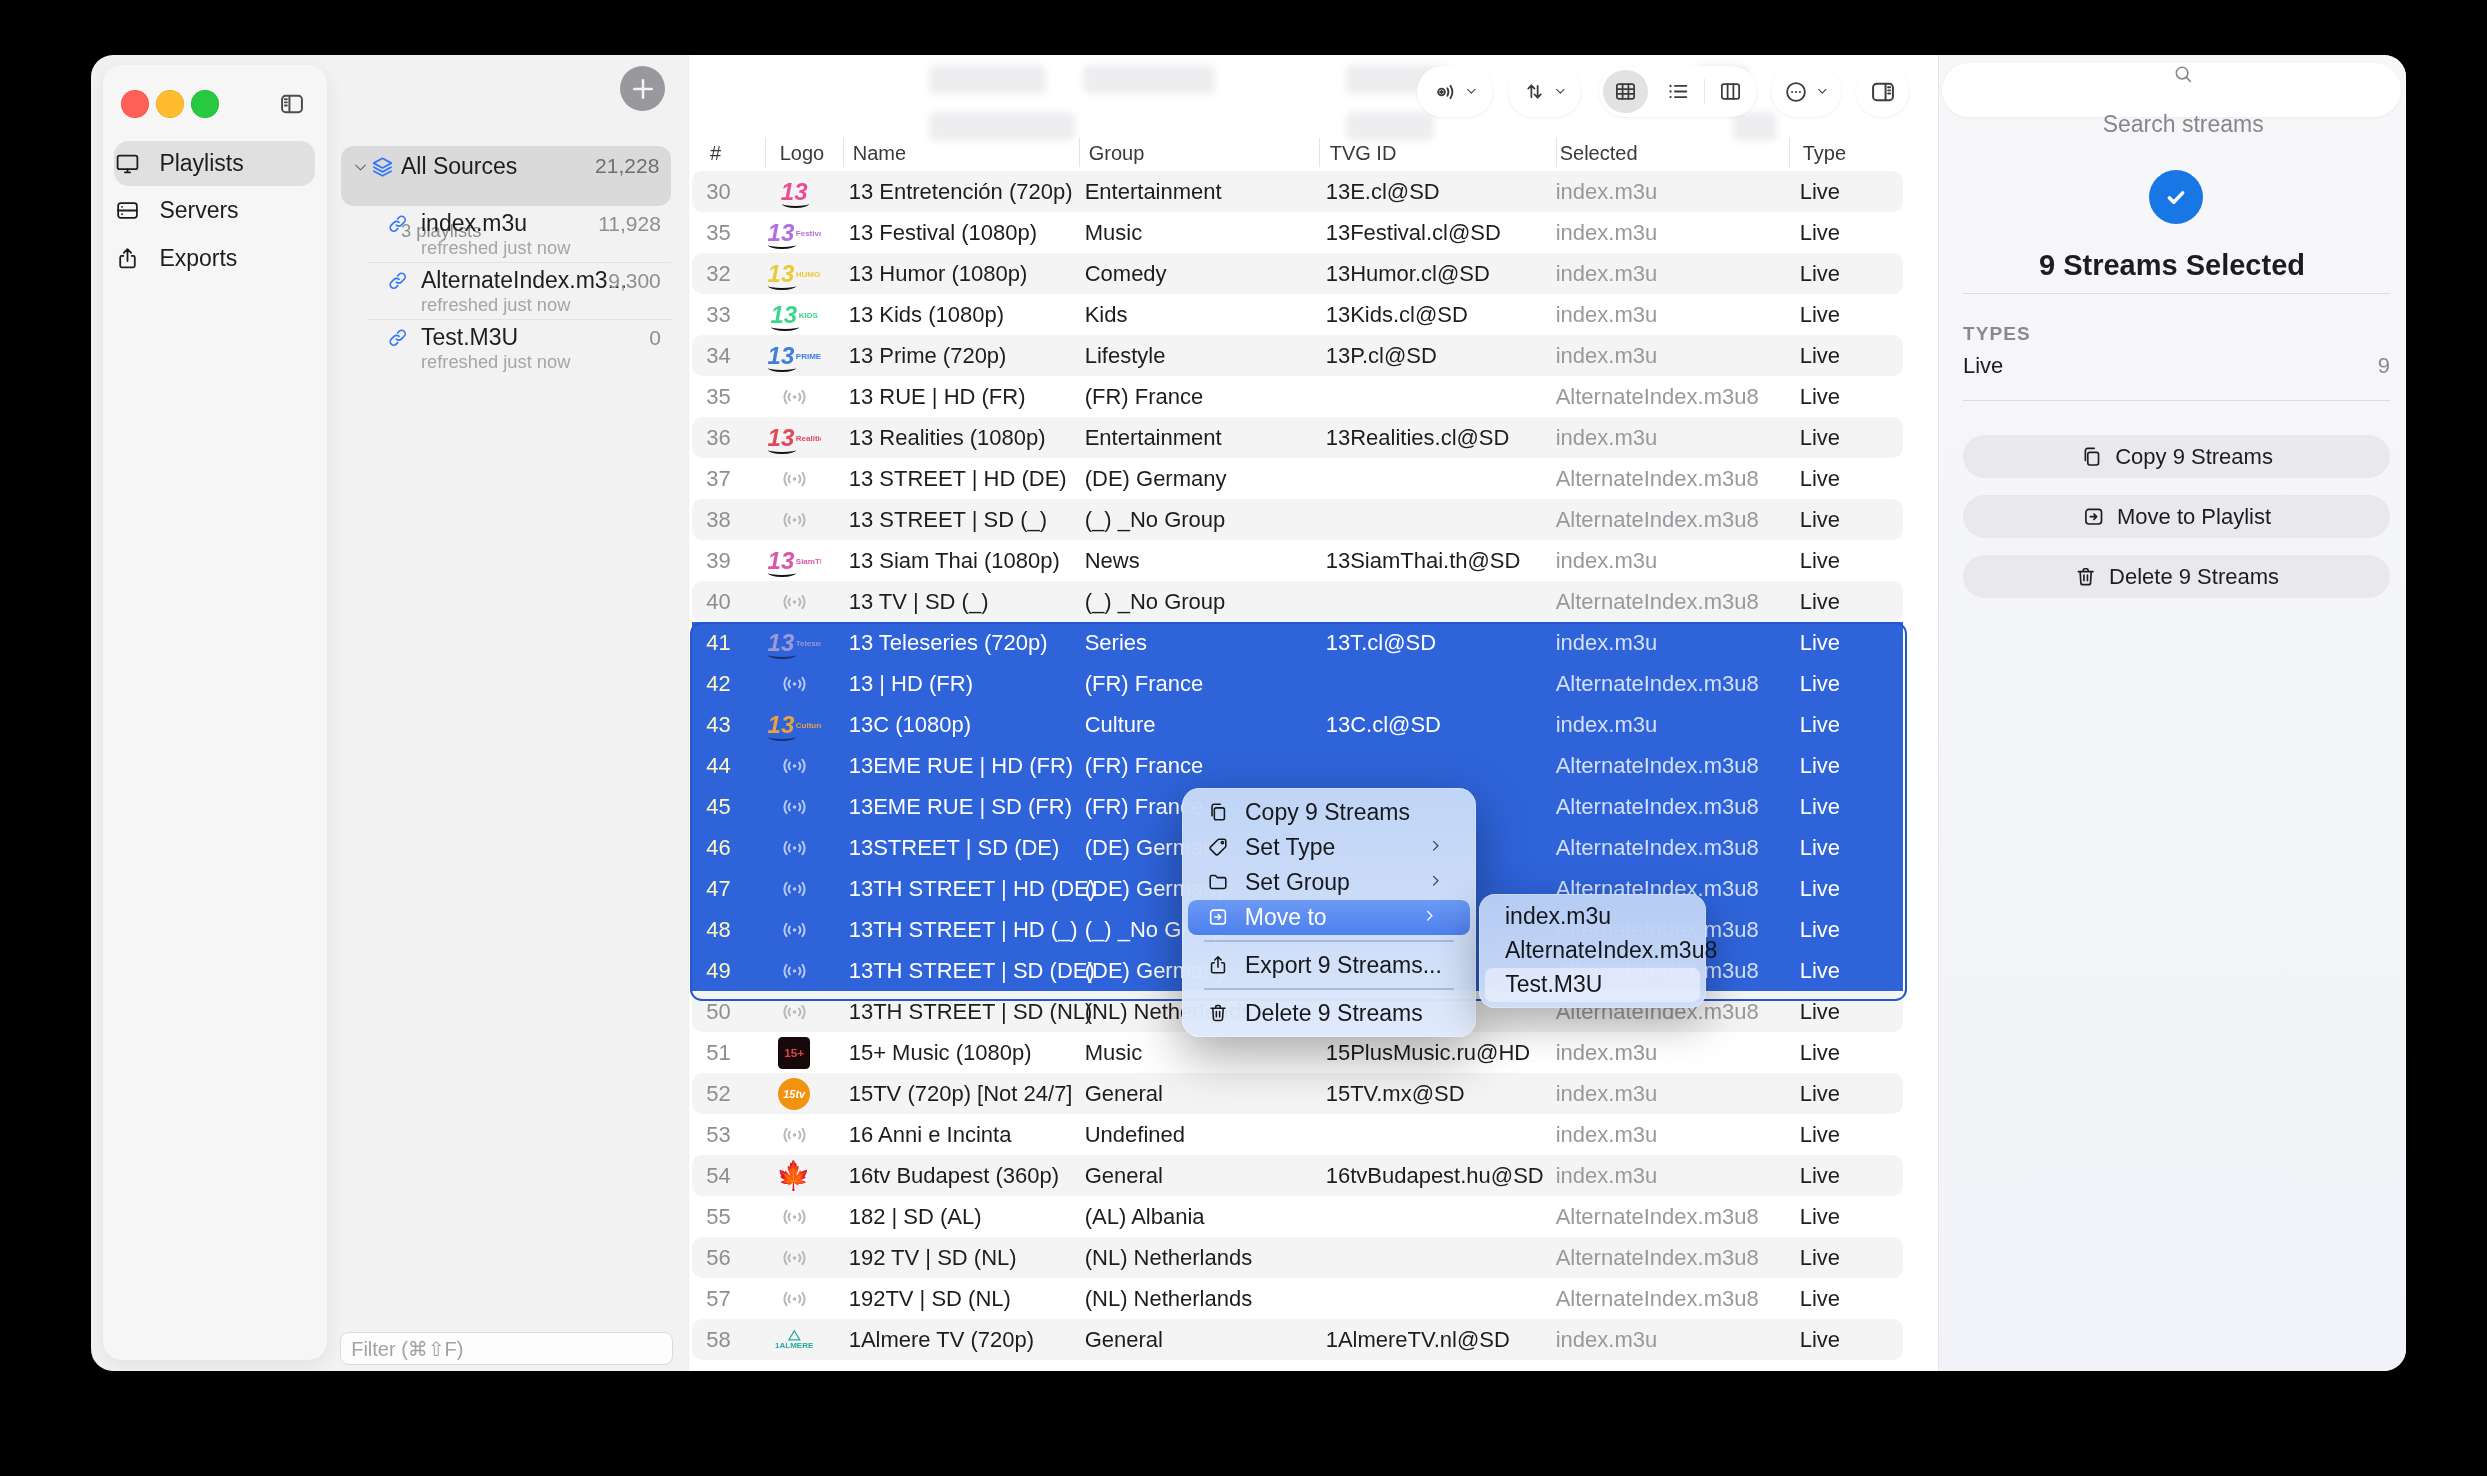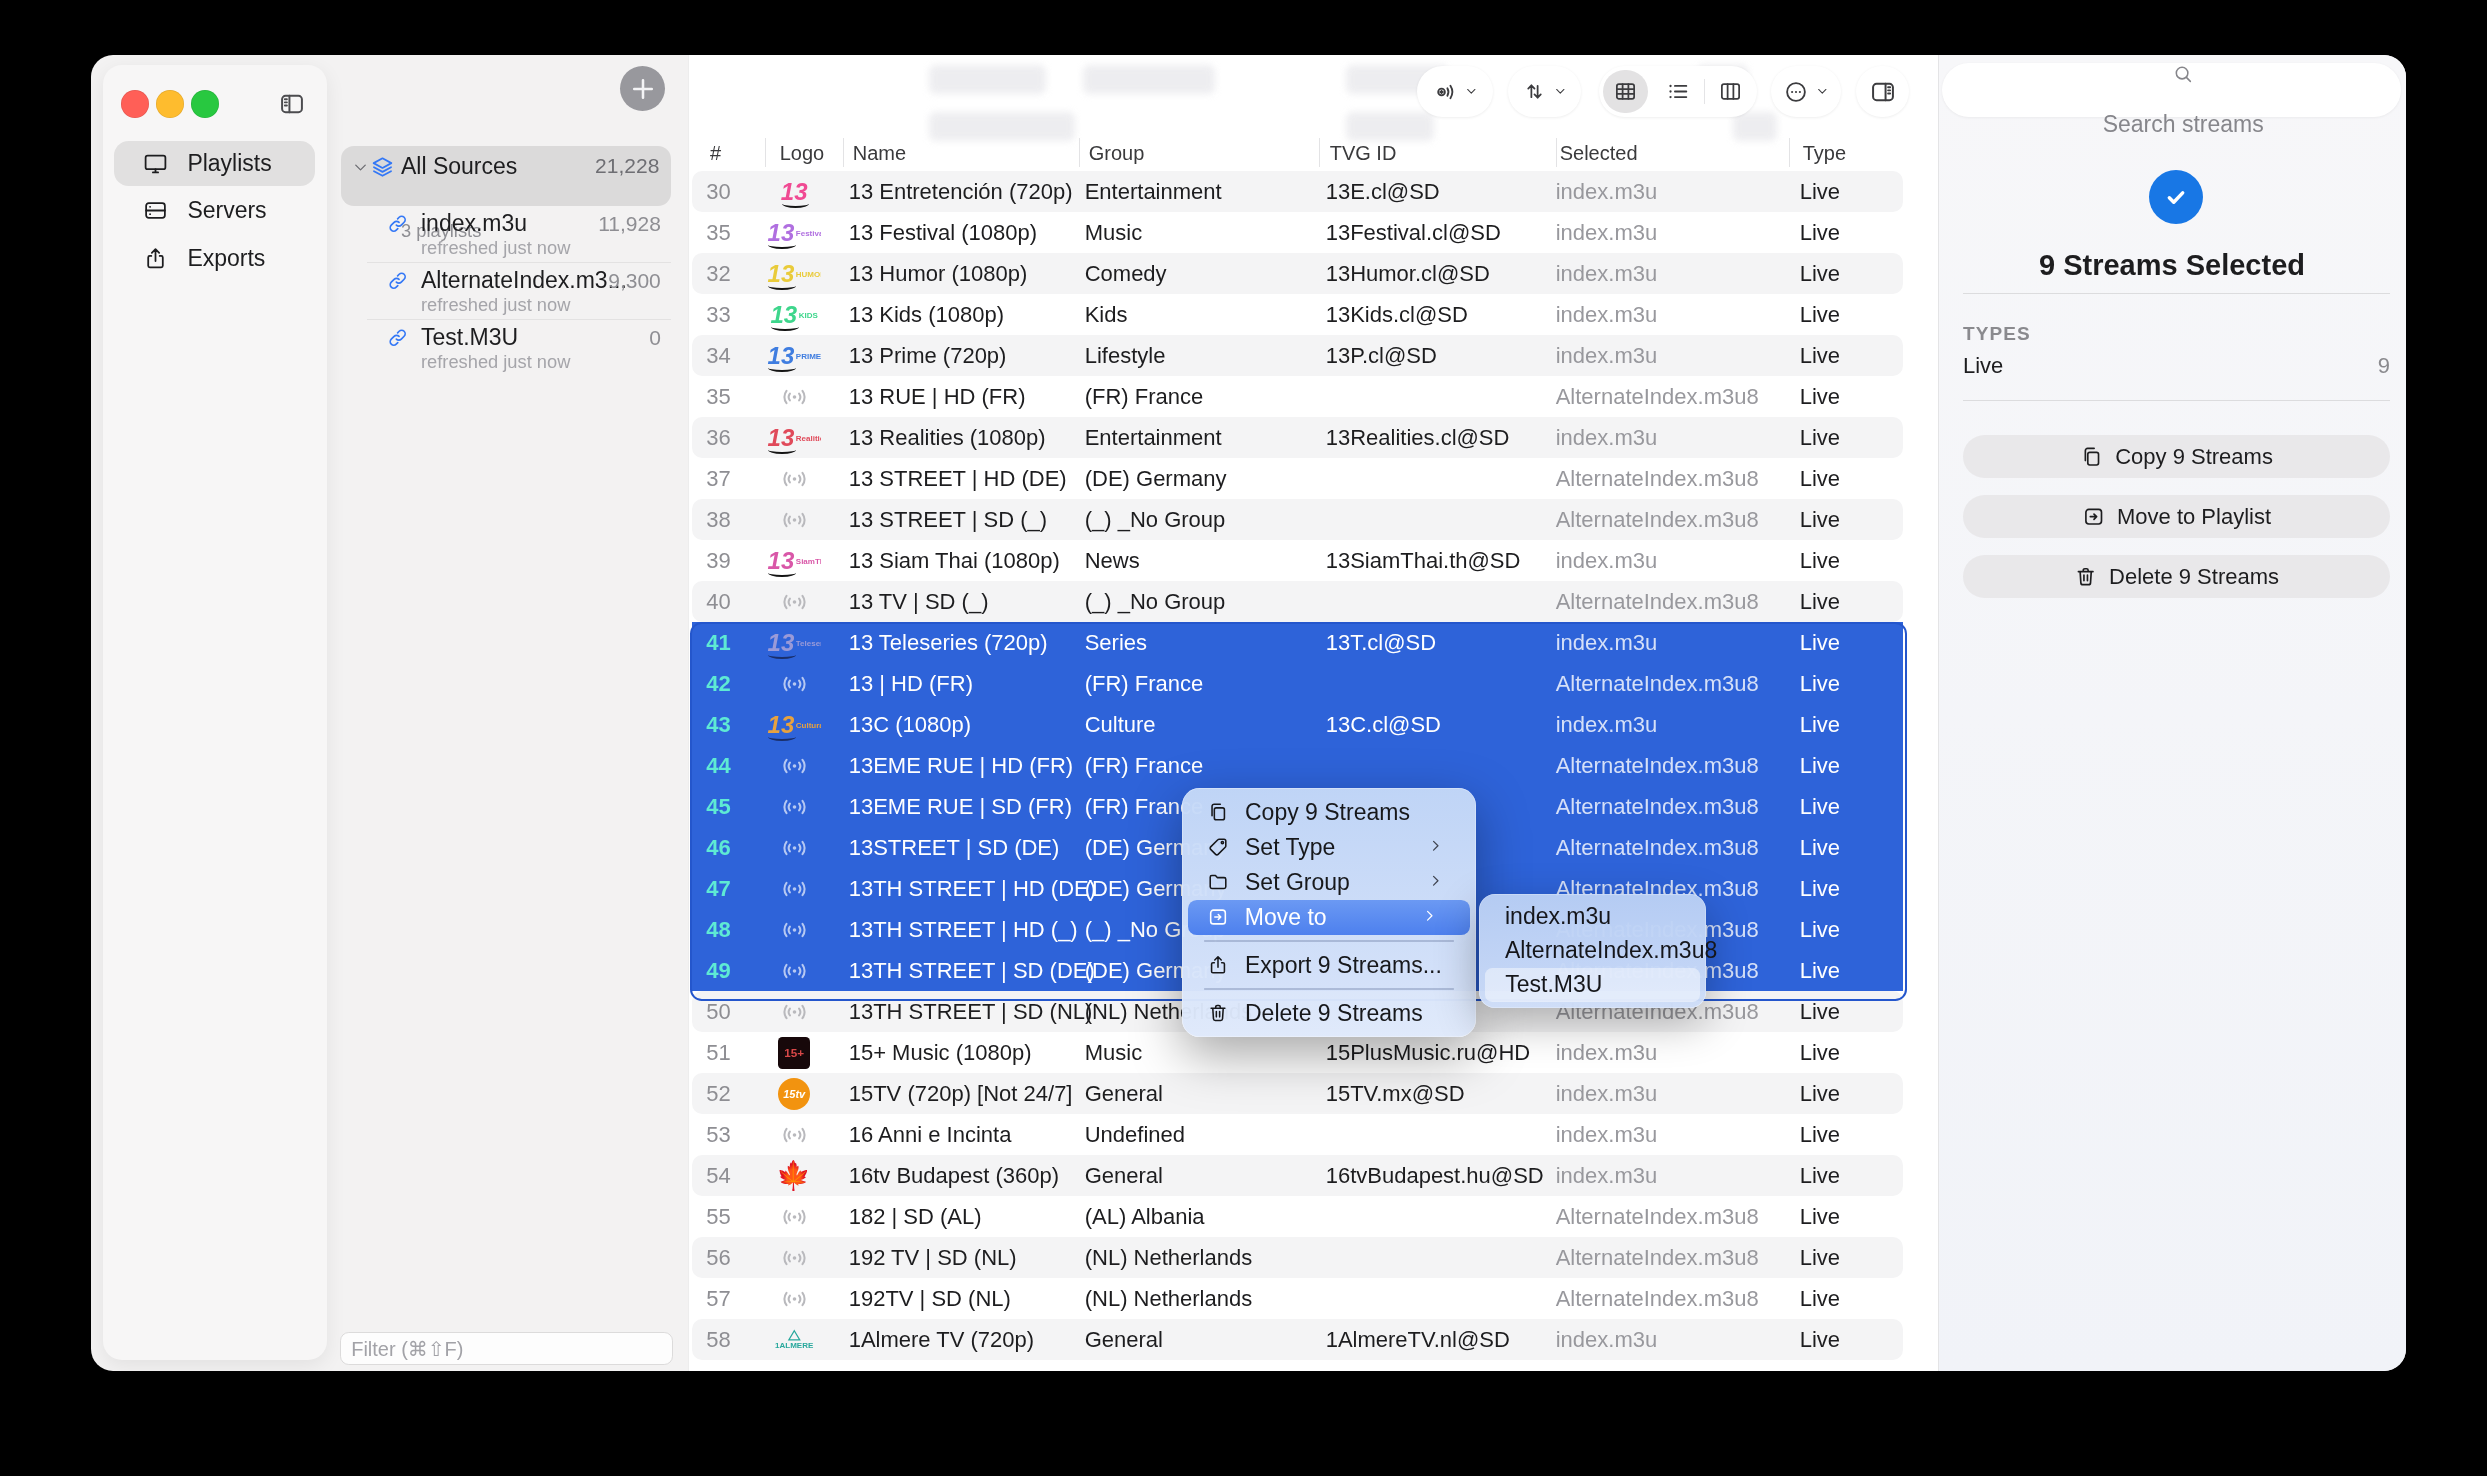--- a/index.html
+++ b/index.html
@@ -8,21 +8,21 @@
           -webkit-font-smoothing:antialiased;}
   #window{position:absolute;left:91px;top:55px;width:2315px;height:1316px;background:#f3f2f2;
           border-radius:22px;overflow:hidden;box-shadow:0 29px 88px rgba(0,0,0,.6);}
 
   
   #sidebar{position:absolute;left:11.7px;top:9.5px;width:224px;height:1295px;background:#f7f6f6;
            border-radius:19px;box-shadow:0 5.8px 20.5px rgba(0,0,0,.07);}
   .tl{position:absolute;top:25.6px;width:28px;height:28px;border-radius:50%;box-shadow:inset 0 0 0 0.7px rgba(0,0,0,.1);}
   #sb-toggle{position:absolute;left:175px;top:25.6px;width:28px;height:28px;color:#4c4c4f;}
   #sb-items{position:absolute;left:11.7px;top:76px;width:201px;}
-  .sbitem{display:flex;align-items:center;height:45px;margin-bottom:2.9px;border-radius:14.6px;padding-left:29px;}
+  .sbitem{display:flex;align-items:center;height:45px;margin-bottom:2.9px;border-radius:14.6px;padding-left:1px;}
   .sbitem.sel{background:#e1e0e0;}
   .sbitem .ic{color:#1d1d1f;}
   .sbitem .lbl{margin-left:19px;font-size:23px;}
 
   
   #plus-btn{position:absolute;left:529px;top:11px;width:45px;height:45px;border-radius:50%;
             background:#98989d;color:#f4f4f6;display:flex;align-items:center;justify-content:center;}
   #allsources{position:absolute;left:250px;top:91px;width:330px;height:60px;border-radius:13px;background:#dbdada;}
   #allsources .chev{position:absolute;left:10.2px;top:11.7px;color:#6e6e73;}
   #allsources .ic-layers{position:absolute;left:29px;top:8.8px;color:#3478f6;}
@@ -46,21 +46,21 @@
   .ghost{position:absolute;height:29px;border-radius:6.6px;background:#ebebee;filter:blur(3.7px);opacity:.85;}
   #thead{position:absolute;left:3.7px;top:80px;width:1211px;height:35px;font-size:20px;color:#3a3a3c;}
   #thead .hc{position:absolute;top:50%;transform:translateY(-50%);white-space:nowrap;}
   #thead .hsep{position:absolute;top:2.9px;width:0.7px;height:29px;background:#e3e3e5;}
   #rows{position:absolute;left:3.7px;top:116px;width:1211px;}
   .trow{position:relative;height:41px;border-radius:10.2px;font-size:22px;}
   .trow.alt{background:#f4f4f5;}
   .trow.sel{background:#2e63d9;border-radius:0;color:#fff;}
   .cell{position:absolute;top:50%;transform:translateY(-50%);white-space:nowrap;}
   .c-num{left:14.6px;color:#8e8e93;}
-  .trow.sel .c-num{color:#5eead4;font-weight:bold;}
+  .trow.sel .c-num{color:#fef9c3;}
   .c-logo{left:77px;width:51px;display:flex;justify-content:center;align-items:center;}
   .c-name{left:157px;}
   .c-group{left:393px;}
   .c-tvg{left:634px;}
   .c-pl{left:864px;color:#98989d;}
   .trow.sel .c-pl{color:rgba(255,255,255,.8);}
   .c-type{left:1108px;}
   .radio-ic{color:#b9b9bd;}
   .trow.sel .radio-ic{color:rgba(255,255,255,.65);}
   #sel-outline{position:absolute;left:-2.2px;right:-4.4px;top:451px;height:375px;border:2.6px solid #2456cc;

